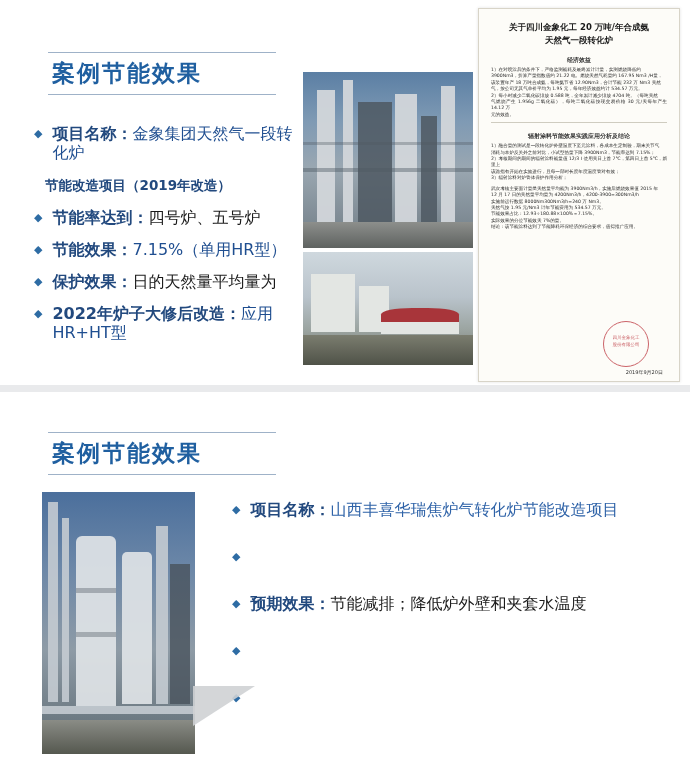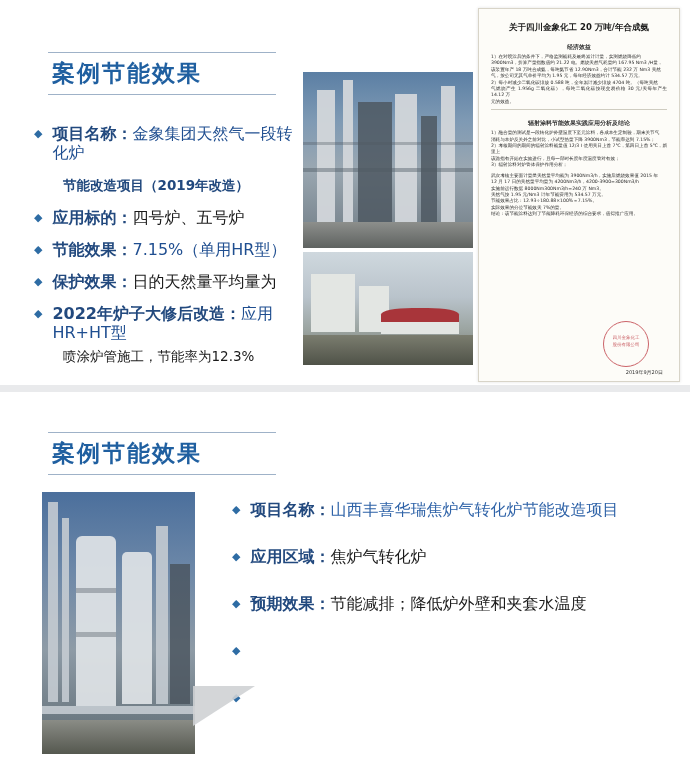--- a/index.html
+++ b/index.html
@@ -67,21 +67,21 @@
   .bvalue {
     color: #1f4e90;
   }
   .bvalue-dark {
     color: #1a1a1a;
   }
   .bvalue-blue {
     color: #2f63a8;
   }
   .second-line {
-    margin-left: 29px;
+    margin-left: 11px;
     font-size: 13.5px;
     line-height: 21px;
     color: #22497e;
     font-weight: bold;
   }
   .second-line .plain { color:#1b1b1b; font-weight: normal; }
 
   
   .photo {
     position: absolute;
@@ -223,21 +223,21 @@
         <span class="diamond">◆</span>
         <span class="btext">
           <span class="blabel">项目名称：</span><span class="bvalue">金象集团天然气一段转化炉</span>
         </span>
       </div>
       <div class="second-line">节能改造项目（2019年改造）</div>
 
       <div class="bullet-row" style="margin-top:12px;">
         <span class="diamond">◆</span>
         <span class="btext">
-          <span class="blabel">应用标的：</span><span class="bvalue-dark">四号炉、五号炉</span>
+          <span class="blabel">节能率达到：</span><span class="bvalue-dark">四号炉、五号炉</span>
         </span>
       </div>
 
       <div class="bullet-row">
         <span class="diamond">◆</span>
         <span class="btext">
           <span class="blabel">节能效果：</span><span class="bvalue">7.15%（单用HR型）</span>
         </span>
       </div>
 
@@ -247,21 +247,20 @@
           <span class="blabel">保护效果：</span><span class="bvalue-dark">日的天然量平均量为</span>
         </span>
       </div>
 
       <div class="bullet-row" style="margin-bottom:4px;">
         <span class="diamond">◆</span>
         <span class="btext">
           <span class="blabel">2022年炉子大修后改造：</span><span class="bvalue">应用HR+HT型</span>
         </span>
       </div>
-      <div class="second-line"><span class="plain">喷涂炉管施工，节能率为12.3%</span></div>
     </div>
 
     <div class="photo" id="ph1">
       <div class="stk" style="left:14px; top:18px; width:18px; height:132px;"></div>
       <div class="stk" style="left:40px; top:8px; width:10px; height:142px;"></div>
       <div class="dark" style="left:55px; top:30px; width:34px; height:120px;"></div>
       <div class="stk" style="left:92px; top:22px; width:22px; height:128px;"></div>
       <div class="dark" style="left:118px; top:44px; width:16px; height:106px;"></div>
       <div class="stk" style="left:138px; top:14px; width:14px; height:136px;"></div>
       <div class="dark" style="left:0px; top:96px; width:170px; height:4px; opacity:.5;"></div>
@@ -273,20 +272,21 @@
       <div class="bld" style="left:8px; top:22px; width:44px; height:58px;"></div>
       <div class="bld" style="left:56px; top:34px; width:30px; height:46px;"></div>
       <div class="roof" style="left:78px; top:56px; width:78px; height:16px; border-radius:40% 40% 0 0;"></div>
       <div class="bld" style="left:78px; top:70px; width:78px; height:12px;"></div>
       <div class="field"></div>
     </div>
 
     <div id="doc">
       <div class="dtitle">
         <div>关于四川金象化工 20 万吨/年合成氨</div>
+        <div>天然气一段转化炉</div>
       </div>
 
       <div class="dsub">经济效益</div>
       <div class="dpara">
         <div>1）在对喷涂后的条件下，严格监测能耗及最终累计计量，实测燃烧降低约</div>
         <div>3900Nm3，折算产量指数值约 21.22 电。燃烧天然气耗量约 167.95 Nm3 /H量，</div>
         <div>该装置年产 18 万吨合成氨，每吨氨节省 12.90Nm3，合计节能 232 万 Nm3 天然</div>
         <div>气，按公司无其气单价平均为 1.95 元，每年经济效益约计 534.57 万元。</div>
         <div>2）每小时减少二氧化碳排放 0.588 吨，全年累计减少排放 4704 吨。（每吨天然</div>
         <div>气燃烧产生 1.956g 二氧化碳），每吨二氧化碳按现交易价格 30 元/天每年产生 14.12 万</div>
@@ -330,23 +330,20 @@
 
       <div class="bullet-row" style="margin-bottom:28px;">
         <span class="diamond">◆</span>
         <span class="btext">
           <span class="blabel">项目名称：</span><span class="bvalue-blue">山西丰喜华瑞焦炉气转化炉节能改造项目</span>
         </span>
       </div>
 
       <div class="bullet-row" style="margin-bottom:28px;">
         <span class="diamond">◆</span>
-        <span class="btext">
-          <span class="blabel">应用区域：</span><span class="bvalue-dark">焦炉气转化炉</span>
-        </span>
       </div>
 
       <div class="bullet-row" style="margin-bottom:28px;">
         <span class="diamond">◆</span>
         <span class="btext">
           <span class="blabel">预期效果：</span><span class="bvalue-dark">节能减排；降低炉外壁和夹套水温度</span>
         </span>
       </div>
 
       <div class="bullet-row" style="margin-bottom:28px;">

